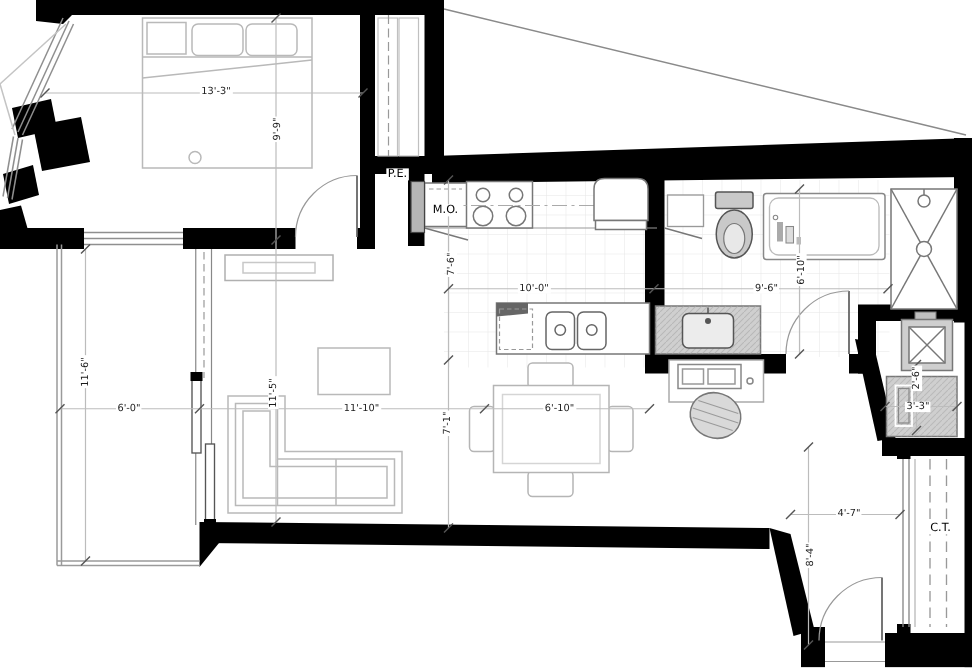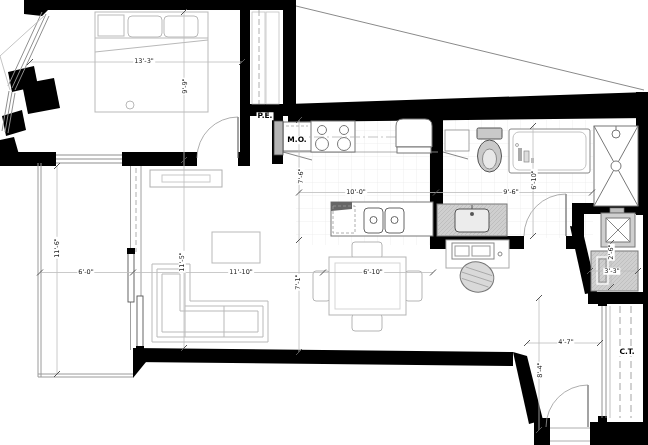--- a/index.html
+++ b/index.html
@@ -2,21 +2,21 @@
 <html><head>
 <meta charset="utf-8">
 <style>
   html,body{margin:0;padding:0;background:#ffffff;}
   .plan{position:relative;width:648px;height:445px;background:#fff;overflow:hidden;
         font-family:"DejaVu Sans",sans-serif;}
   .plan svg{position:absolute;left:0;top:0;}
   .dim{position:absolute;font-size:6.5px;line-height:1;color:#1a1a1a;background:#fff;
        padding:0 1px;transform:translate(-50%,-50%);white-space:nowrap;z-index:5;}
   .dim.v{transform:translate(-50%,-50%) rotate(-90deg);}
-  .tag{position:absolute;font-size:7.5px;font-weight:700;line-height:1;color:#000;
+  .tag{position:absolute;font-size:7.5px;font-weight:400;line-height:1;color:#000;
        background:#fff;padding:0 1px;transform:translate(-50%,-50%);white-space:nowrap;z-index:6;}
 </style>
 </head>
 <body>
 
 <div class="plan">
 <svg width="648" height="445" viewBox="0 0 648 445">
   <defs>
     <pattern id="grid" width="13" height="13" patternUnits="userSpaceOnUse">
       <path d="M13,0 H0 V13" fill="none" stroke="#e6e6e6" stroke-width="0.7"></path>

